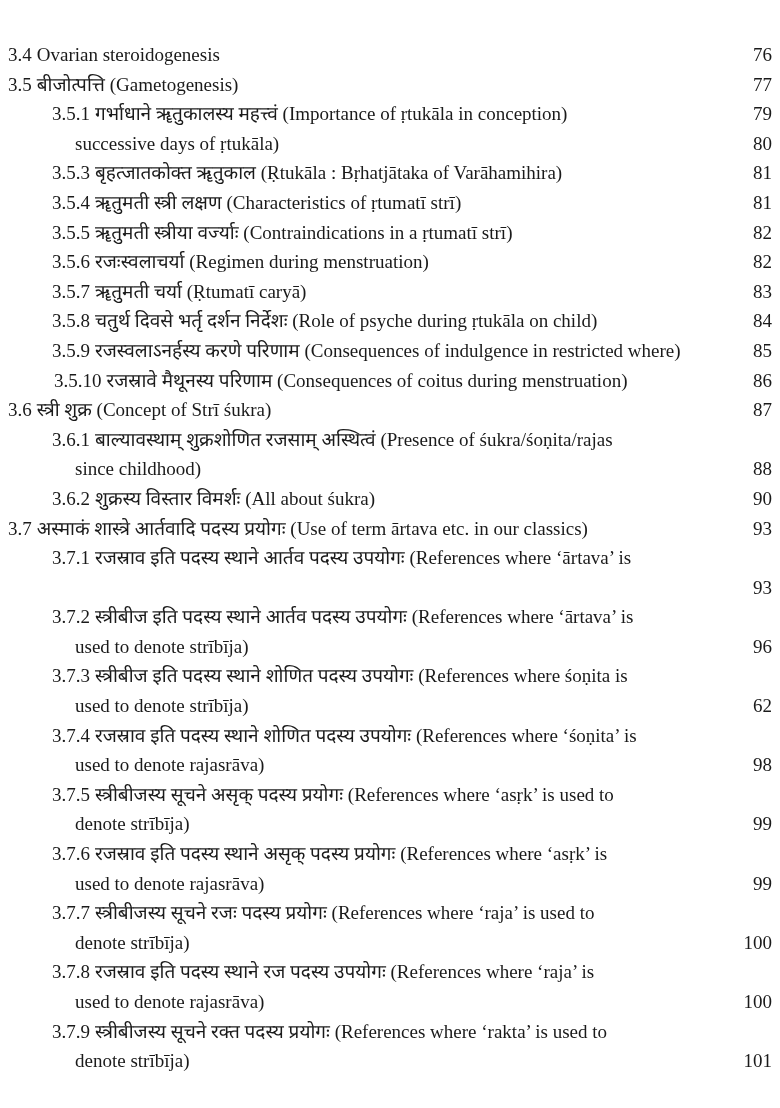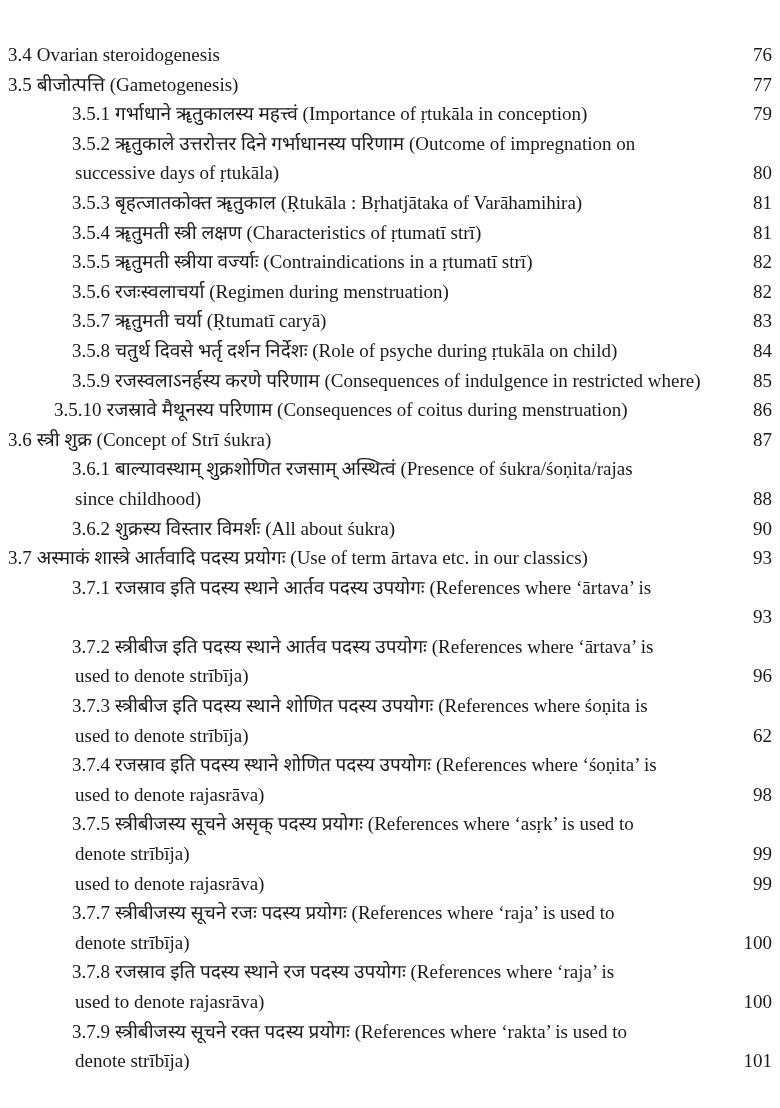--- a/index.html
+++ b/index.html
@@ -5,41 +5,40 @@
   html, body { margin:0; padding:0; }
   body {
     width:780px; height:1108px; background:#ffffff; color:#1a1a1a;
     font-family: "Liberation Serif", "DejaVu Serif", serif;
     font-size:19px; position:relative; overflow:hidden;
   }
   #toc { position:absolute; left:0; top:40px; width:780px; }
   .entry { position:relative; }
   .line { position:relative; height:29.6px; line-height:29.6px; white-space:nowrap; }
   .lvl1 .first { padding-left:8px; }
-  .lvl2 .first { padding-left:72px; }
+  .lvl2 .first { padding-left:52px; }
   .lvl2w .first { padding-left:54px; }
   .cont { padding-left:75px; }
   .num { margin-right:5px; }
   .page { position:absolute; right:8px; top:0; }
 </style>
 </head>
 <body>
 
 <div id="toc">
     <div class="entry lvl1">
       <div class="line first"><span class="num">3.4</span><span>Ovarian steroidogenesis</span><span class="page">76</span></div>
     </div>
     <div class="entry lvl1">
       <div class="line first"><span class="num">3.5</span><span>बीजोत्पत्ति (Gametogenesis)</span><span class="page">77</span></div>
     </div>
     <div class="entry lvl2">
       <div class="line first"><span class="num">3.5.1</span><span>गर्भाधाने ॠतुकालस्य महत्त्वं (Importance of ṛtukāla in conception)</span><span class="page">79</span></div>
     </div>
     <div class="entry lvl2">
-      <div class="line first"><span class="num">3.5.2</span><span>ॠतुकाले उत्तरोत्तर दिने गर्भाधानस्य परिणाम (Outcome of impregnation on</span></div>
       <div class="line cont"><span>successive days of ṛtukāla)</span><span class="page">80</span></div>
     </div>
     <div class="entry lvl2">
       <div class="line first"><span class="num">3.5.3</span><span>बृहत्जातकोक्त ॠतुकाल (Ṛtukāla : Bṛhatjātaka of Varāhamihira)</span><span class="page">81</span></div>
     </div>
     <div class="entry lvl2">
       <div class="line first"><span class="num">3.5.4</span><span>ॠतुमती स्त्री लक्षण (Characteristics of ṛtumatī strī)</span><span class="page">81</span></div>
     </div>
     <div class="entry lvl2">
       <div class="line first"><span class="num">3.5.5</span><span>ॠतुमती स्त्रीया वर्ज्याः (Contraindications in a ṛtumatī strī)</span><span class="page">82</span></div>
@@ -86,20 +85,21 @@
     </div>
     <div class="entry lvl2">
       <div class="line first"><span class="num">3.7.4</span><span>रजस्राव इति पदस्य स्थाने शोणित पदस्य उपयोगः (References where ‘śoṇita’ is</span></div>
       <div class="line cont"><span>used to denote rajasrāva)</span><span class="page">98</span></div>
     </div>
     <div class="entry lvl2">
       <div class="line first"><span class="num">3.7.5</span><span>स्त्रीबीजस्य सूचने असृक् पदस्य प्रयोगः (References where ‘asṛk’ is used to</span></div>
       <div class="line cont"><span>denote strībīja)</span><span class="page">99</span></div>
     </div>
     <div class="entry lvl2">
+      <div class="line first"><span class="num">3.7.6</span><span>रजस्राव इति पदस्य स्थाने असृक् पदस्य प्रयोगः (References where ‘asṛk’ is</span></div>
       <div class="line cont"><span>used to denote rajasrāva)</span><span class="page">99</span></div>
     </div>
     <div class="entry lvl2">
       <div class="line first"><span class="num">3.7.7</span><span>स्त्रीबीजस्य सूचने रजः पदस्य प्रयोगः (References where ‘raja’ is used to</span></div>
       <div class="line cont"><span>denote strībīja)</span><span class="page">100</span></div>
     </div>
     <div class="entry lvl2">
       <div class="line first"><span class="num">3.7.8</span><span>रजस्राव इति पदस्य स्थाने रज पदस्य उपयोगः (References where ‘raja’ is</span></div>
       <div class="line cont"><span>used to denote rajasrāva)</span><span class="page">100</span></div>
     </div>

